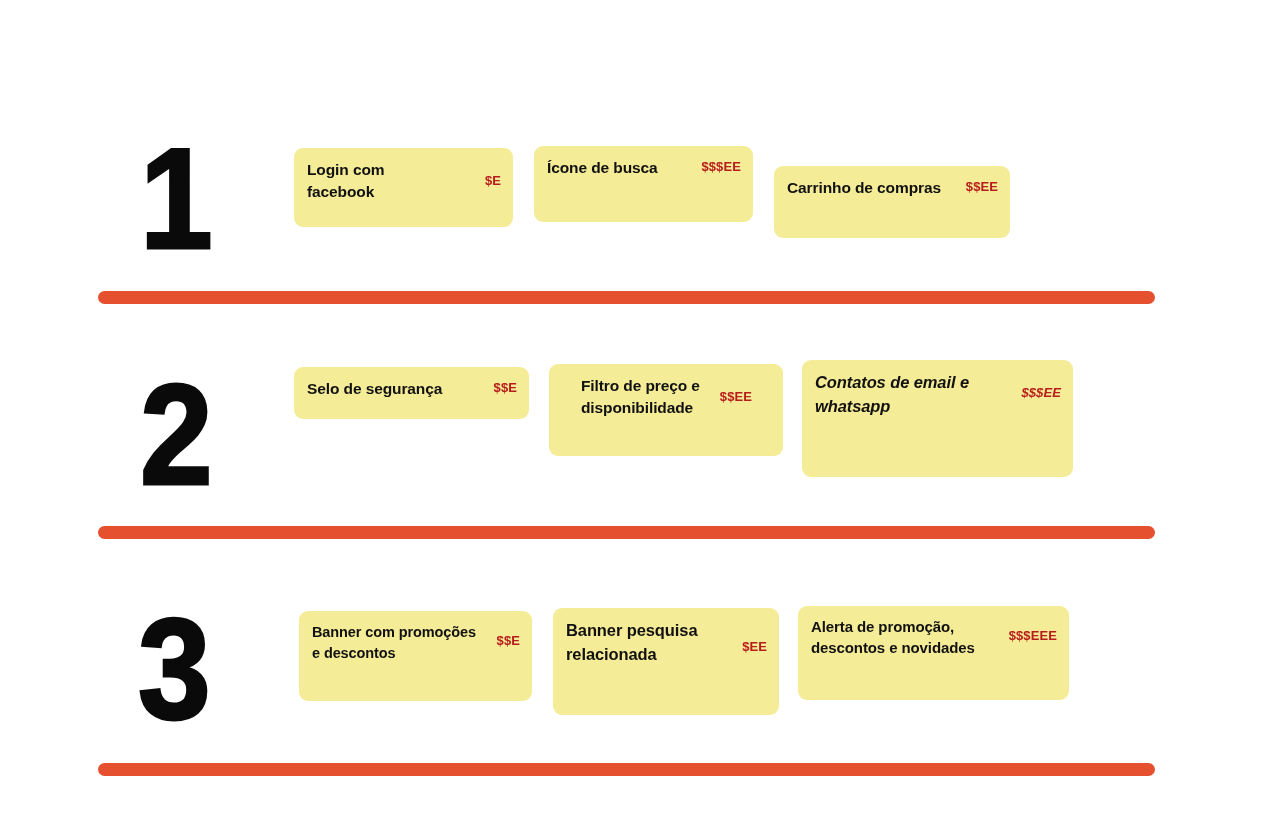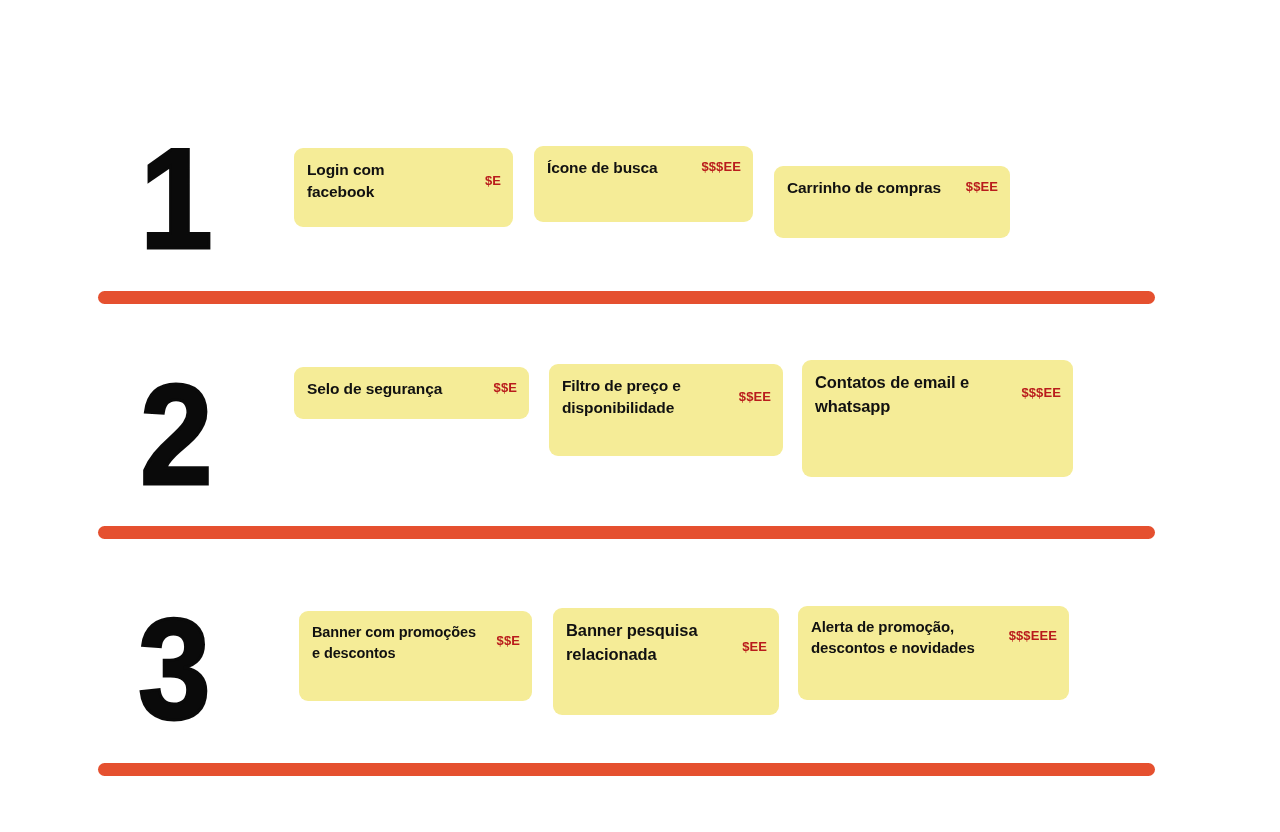--- a/index.html
+++ b/index.html
@@ -116,27 +116,27 @@
 
   <div class="divider" style="left:98px; top:291px; width:1057px;"></div>
 
   <div class="step-number" style="left:140px; top:364px;">2</div>
 
   <div class="card" style="left:294px; top:367px; width:235px; height:52px;">
     <span class="card-label">Selo de segurança</span>
     <span class="card-price align-top">$$E</span>
   </div>
 
-  <div class="card" style="left:549px; top:364px; width:234px; height:92px;">
+  <div class="card" style="left:549px; top:364px; width:234px; height:92px;justify-content:center;">
     <span class="card-label">Filtro de preço e
 disponibilidade</span>
     <span class="card-price align-mid">$$EE</span>
   </div>
 
-  <div class="card" style="left:802px; top:360px; width:271px; height:117px;">
+  <div class="card" style="left:802px; top:360px; width:271px; height:117px;font-style:italic;">
     <span class="card-label lg">Contatos de email e
 whatsapp</span>
     <span class="card-price align-mid">$$$EE</span>
   </div>
 
   <div class="divider" style="left:98px; top:526px; width:1057px;"></div>
 
   <div class="step-number" style="left:138px; top:598px;">3</div>
 
   <div class="card" style="left:299px; top:611px; width:233px; height:90px; ">

